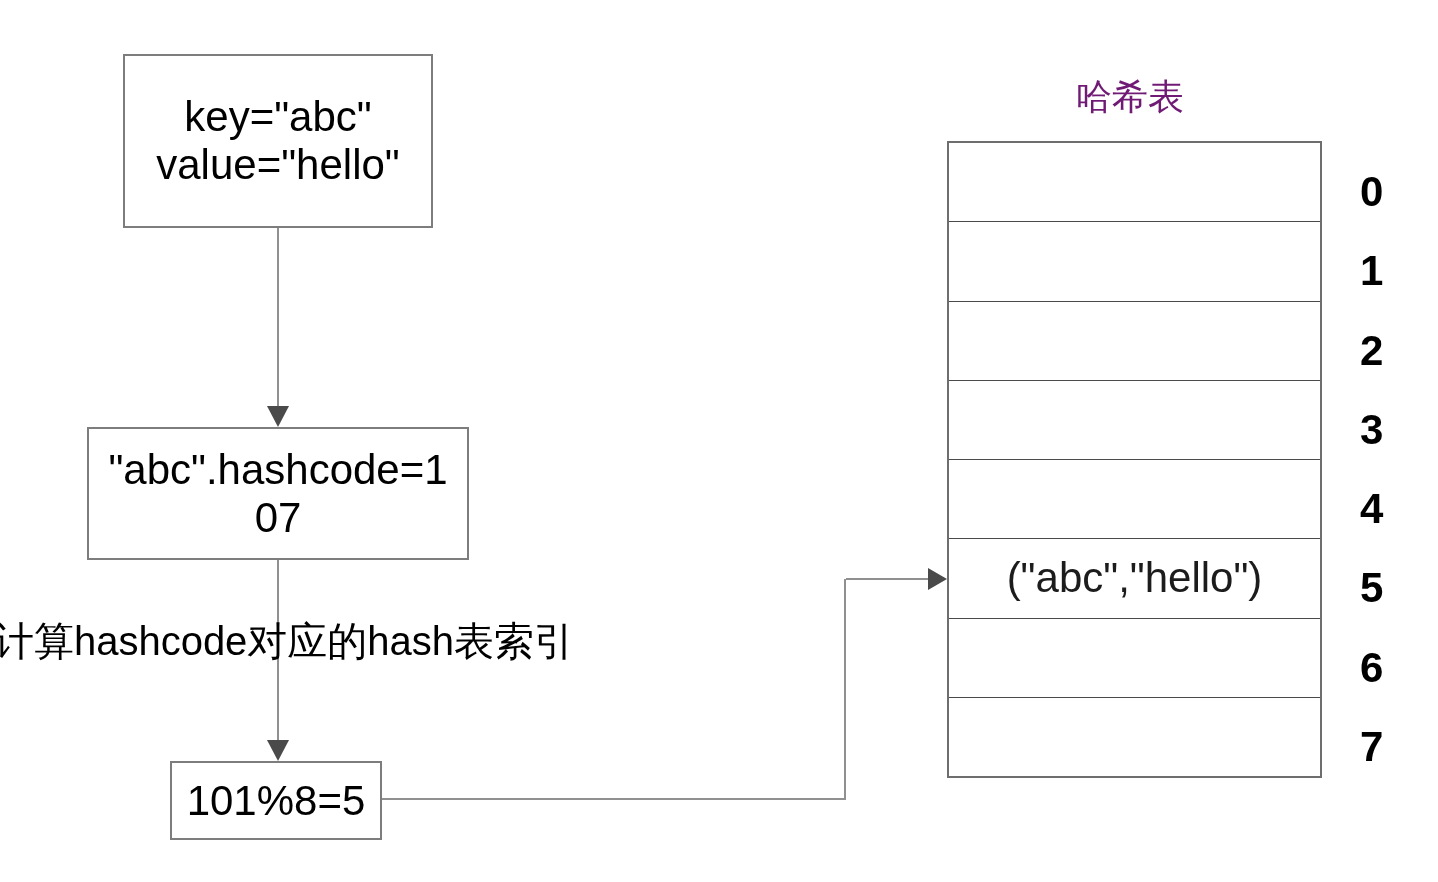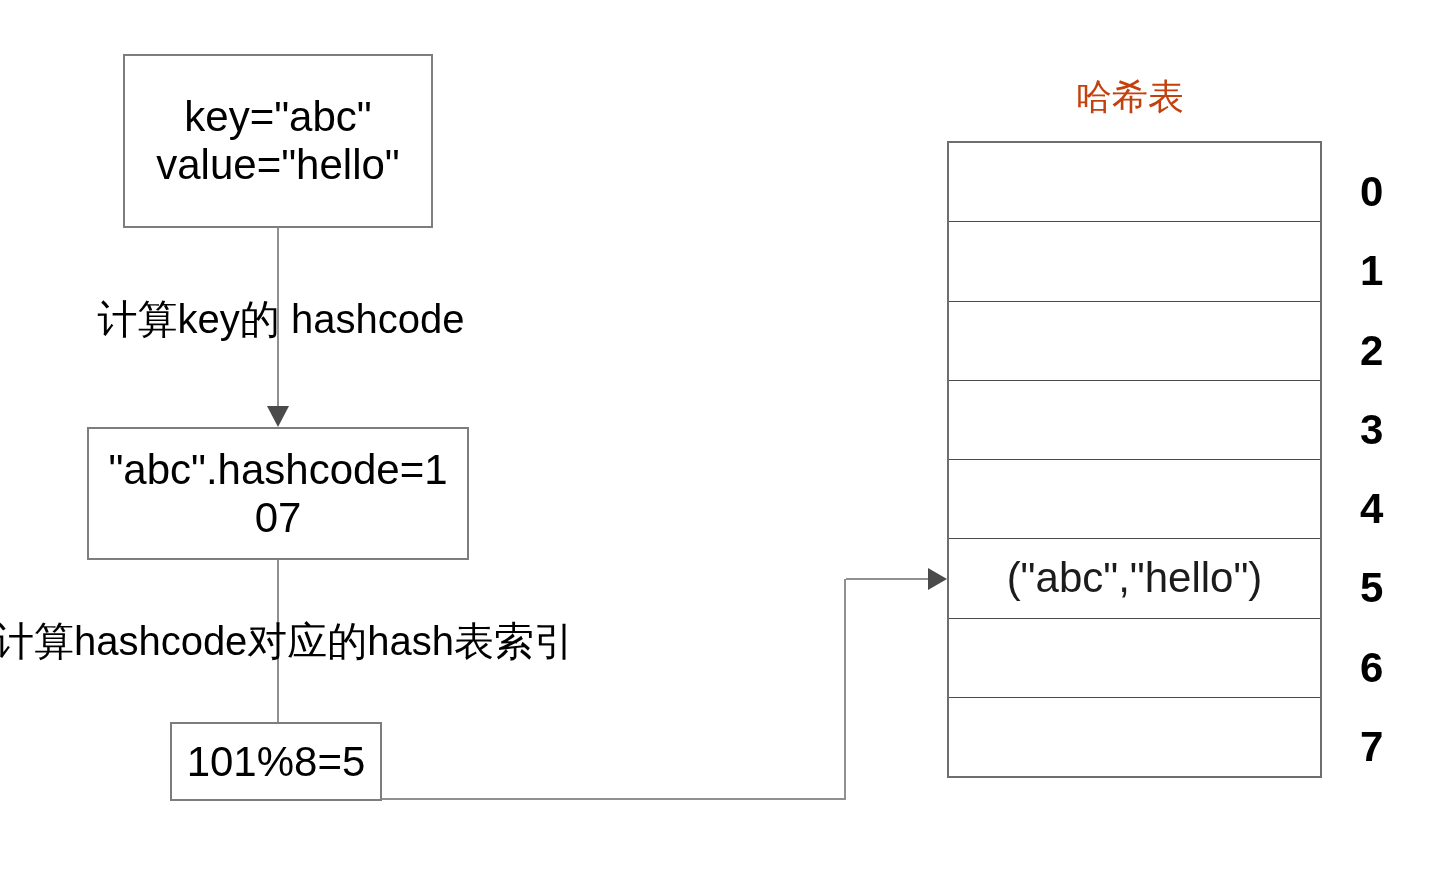--- a/index.html
+++ b/index.html
@@ -25,21 +25,21 @@
     flex-direction: column;
     align-items: center;
     justify-content: center;
     text-align: center;
     font-size: 42px;
     line-height: 48px;
     color: #000000;
   }
   .box-key-value { left: 123px; top: 54px;  width: 310px; height: 174px; }
   .box-hashcode  { left: 87px;  top: 427px; width: 382px; height: 133px; }
-  .box-mod       { left: 170px; top: 722px; width: 212px; height: 79px;  }
+  .box-mod       { left: 170px; top: 761px; width: 212px; height: 79px;  }
 
   
   .line { position: absolute; background: #909090; }
   .vline1   { left: 277px; top: 228px; width: 2px; height: 180px; }
   .vline2   { left: 277px; top: 560px; width: 2px; height: 182px; }
   .conn-h1  { left: 382px; top: 798px; width: 463px; height: 2px; }
   .conn-v   { left: 844px; top: 579px; width: 2px; height: 221px; }
   .conn-h2  { left: 846px; top: 578px; width: 82px; height: 2px; }
 
   
@@ -71,21 +71,21 @@
   }
   .flow-label.l1 { left: 281px; top: 319px; }
   .flow-label.l2 { left: 284px; top: 641px; }
 
   
   .htable-title {
     position: absolute;
     left: 1130px; top: 97px;
     transform: translate(-50%, -50%);
     font-size: 36px;
-    color: #c2410c;
+    color: #701a75;
     white-space: nowrap;
   }
   .htable {
     position: absolute;
     left: 947px; top: 141px;
     width: 375px; height: 637px;
     border: 2px solid #6e6e6e;
     display: flex;
     flex-direction: column;
     background: #ffffff;
@@ -119,21 +119,20 @@
 
 <div class="canvas">
 
   <div class="fbox box-key-value">
     <div>key="abc"</div>
     <div>value="hello"</div>
   </div>
 
   <div class="line vline1"></div>
   <div class="arrow-down a1"></div>
-  <div class="flow-label l1">计算key的 hashcode</div>
 
   <div class="fbox box-hashcode">
     <div>"abc".hashcode=1</div>
     <div>07</div>
   </div>
 
   <div class="line vline2"></div>
   <div class="arrow-down a2"></div>
   <div class="flow-label l2">计算hashcode对应的hash表索引</div>
 

